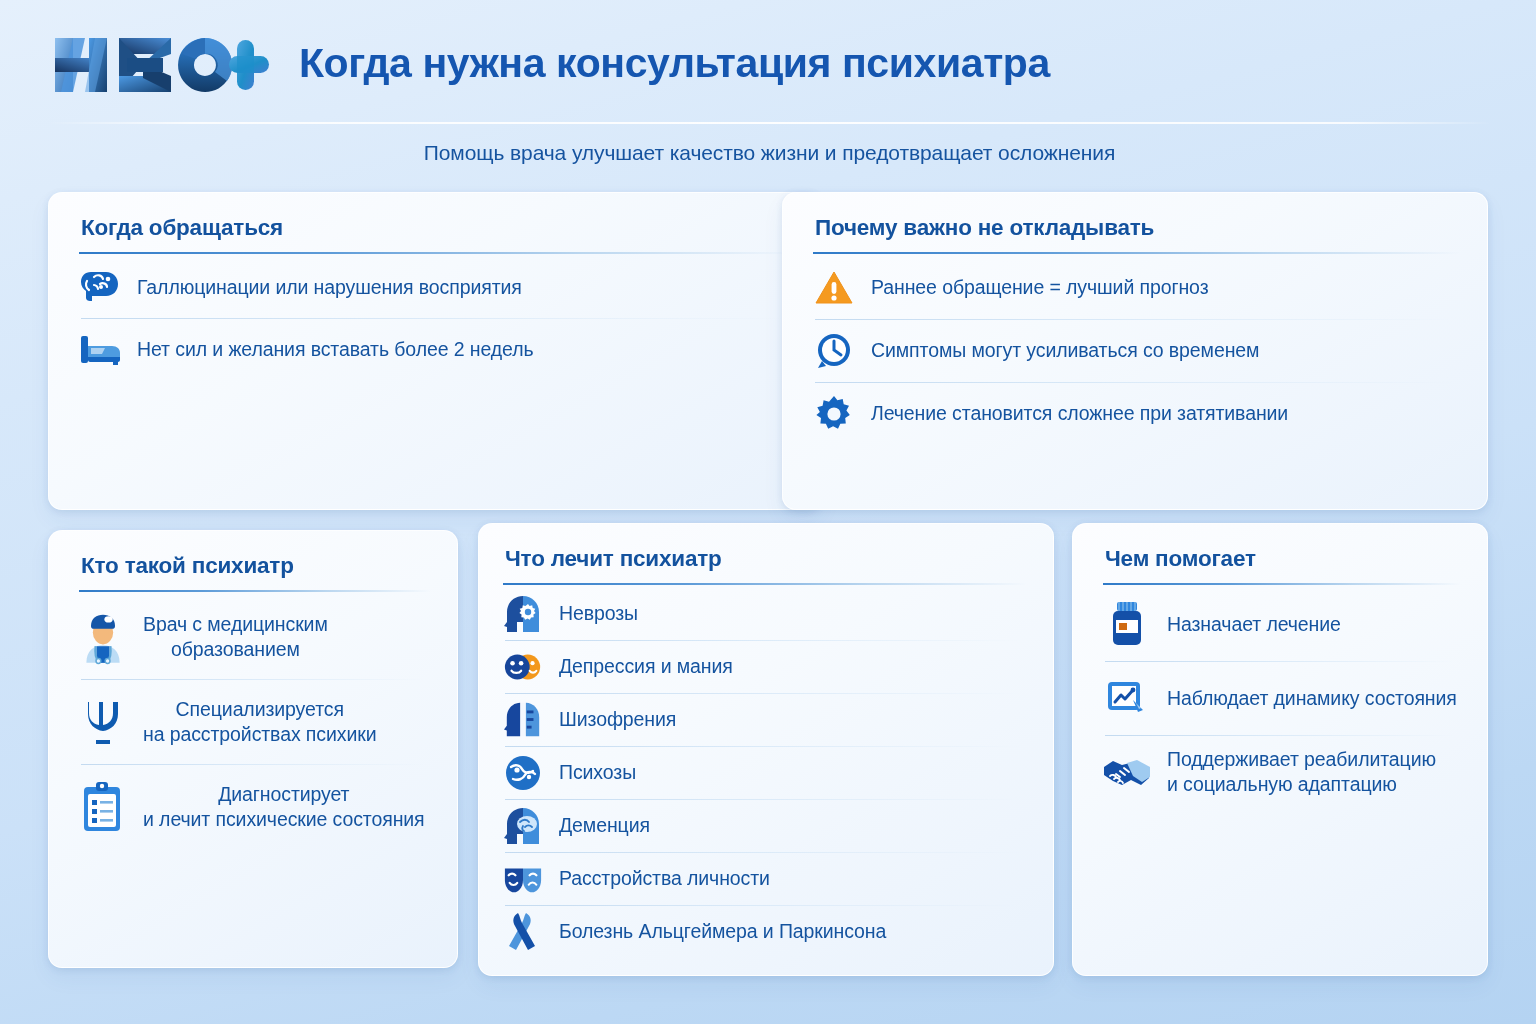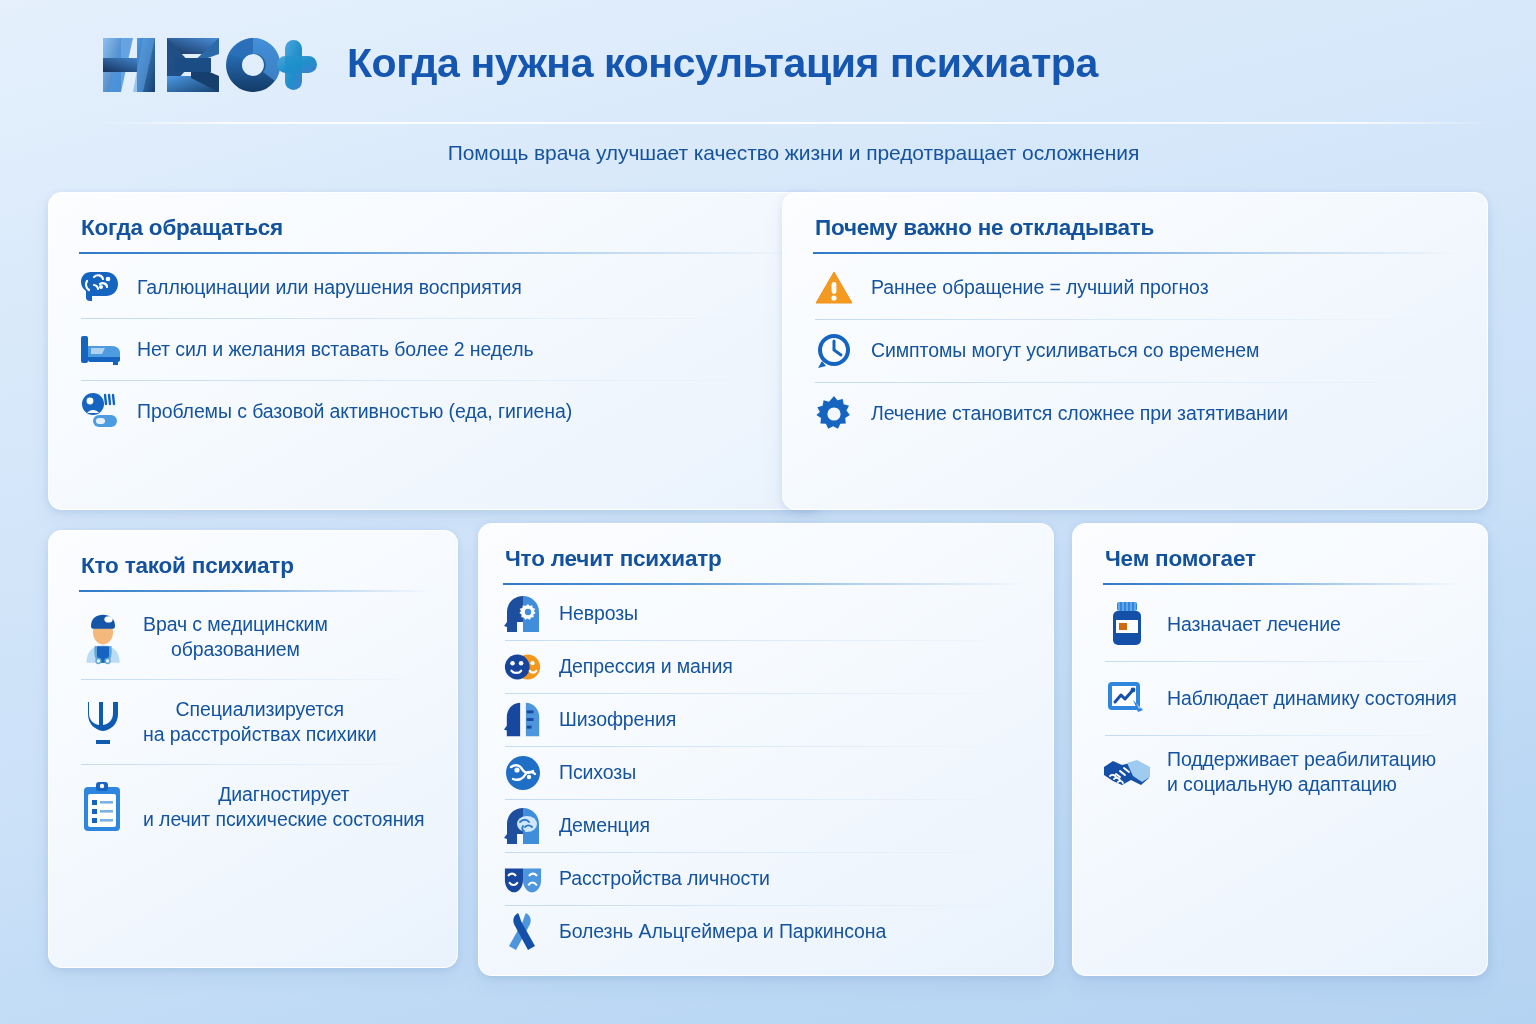--- a/index.html
+++ b/index.html
@@ -12,24 +12,23 @@
 
   body {
     font-family: "Liberation Sans", "DejaVu Sans", sans-serif;
     background: linear-gradient(165deg, #e5f0fc 0%, #d7e8fa 28%, #cbe1f8 58%, #bcd8f4 82%, #b4d3f2 100%);
     color: #0f4a9c;
     position: relative;
   }
 
   
   .header {
-    padding: 22px 0 0 15px;
+    padding: 22px 0 0 3px;
     position: relative;
     height: 168px;
-    margin-left: 36px;
   }
 
   .header-row {
     display: flex;
     align-items: center;
     padding-left: 48px;
     height: 86px;
   }
 
   .logo {
@@ -230,33 +229,20 @@
             <rect x="2" y="4" width="7" height="27" rx="2" fill="#1565c0"></rect>
             <path d="M9 14h24c5 0 8 3 8 7v4H9z" fill="#4e9ce0"></path>
             <path d="M9 25h32v3c0 1-1 2-2 2H11c-1 0-2-1-2-2z" fill="#1565c0"></path>
             <path d="M12 16h14l-3 6H12z" fill="#fff" opacity="0.55"></path>
             <rect x="34" y="28" width="5" height="5" fill="#1565c0"></rect>
           </svg>
       </span>
       <span class="item-text">Нет сил и желания вставать более 2 недель</span>
     </div>
 
-    <div class="item">
-      <span class="item-icon">
-        <svg width="42" height="40" viewBox="0 0 42 40">
-            <circle cx="14" cy="13" r="11" fill="#1565c0"></circle>
-            <circle cx="11" cy="10" r="3.4" fill="#fff"></circle>
-            <path d="M8 22c3-4 9-4 12 0" fill="#fff"></path>
-            <path d="M26 4l1 9M30 4l1 9M34 4l1 9" stroke="#1565c0" stroke-width="2.4" stroke-linecap="round"></path>
-            <rect x="14" y="24" width="24" height="12" rx="6" fill="#4e9ce0"></rect>
-            <rect x="17" y="27" width="9" height="6" rx="3" fill="#fff" opacity="0.85"></rect>
-          </svg>
-      </span>
-      <span class="item-text">Проблемы с базовой активностью (еда, гигиена)</span>
-    </div>
 
 
   </div>
 </div>
 
 <div class="card" id="card-why">
   <div class="card-title">Почему важно не откладывать</div>
   <div class="card-title-rule"></div>
   <div class="items">
 

